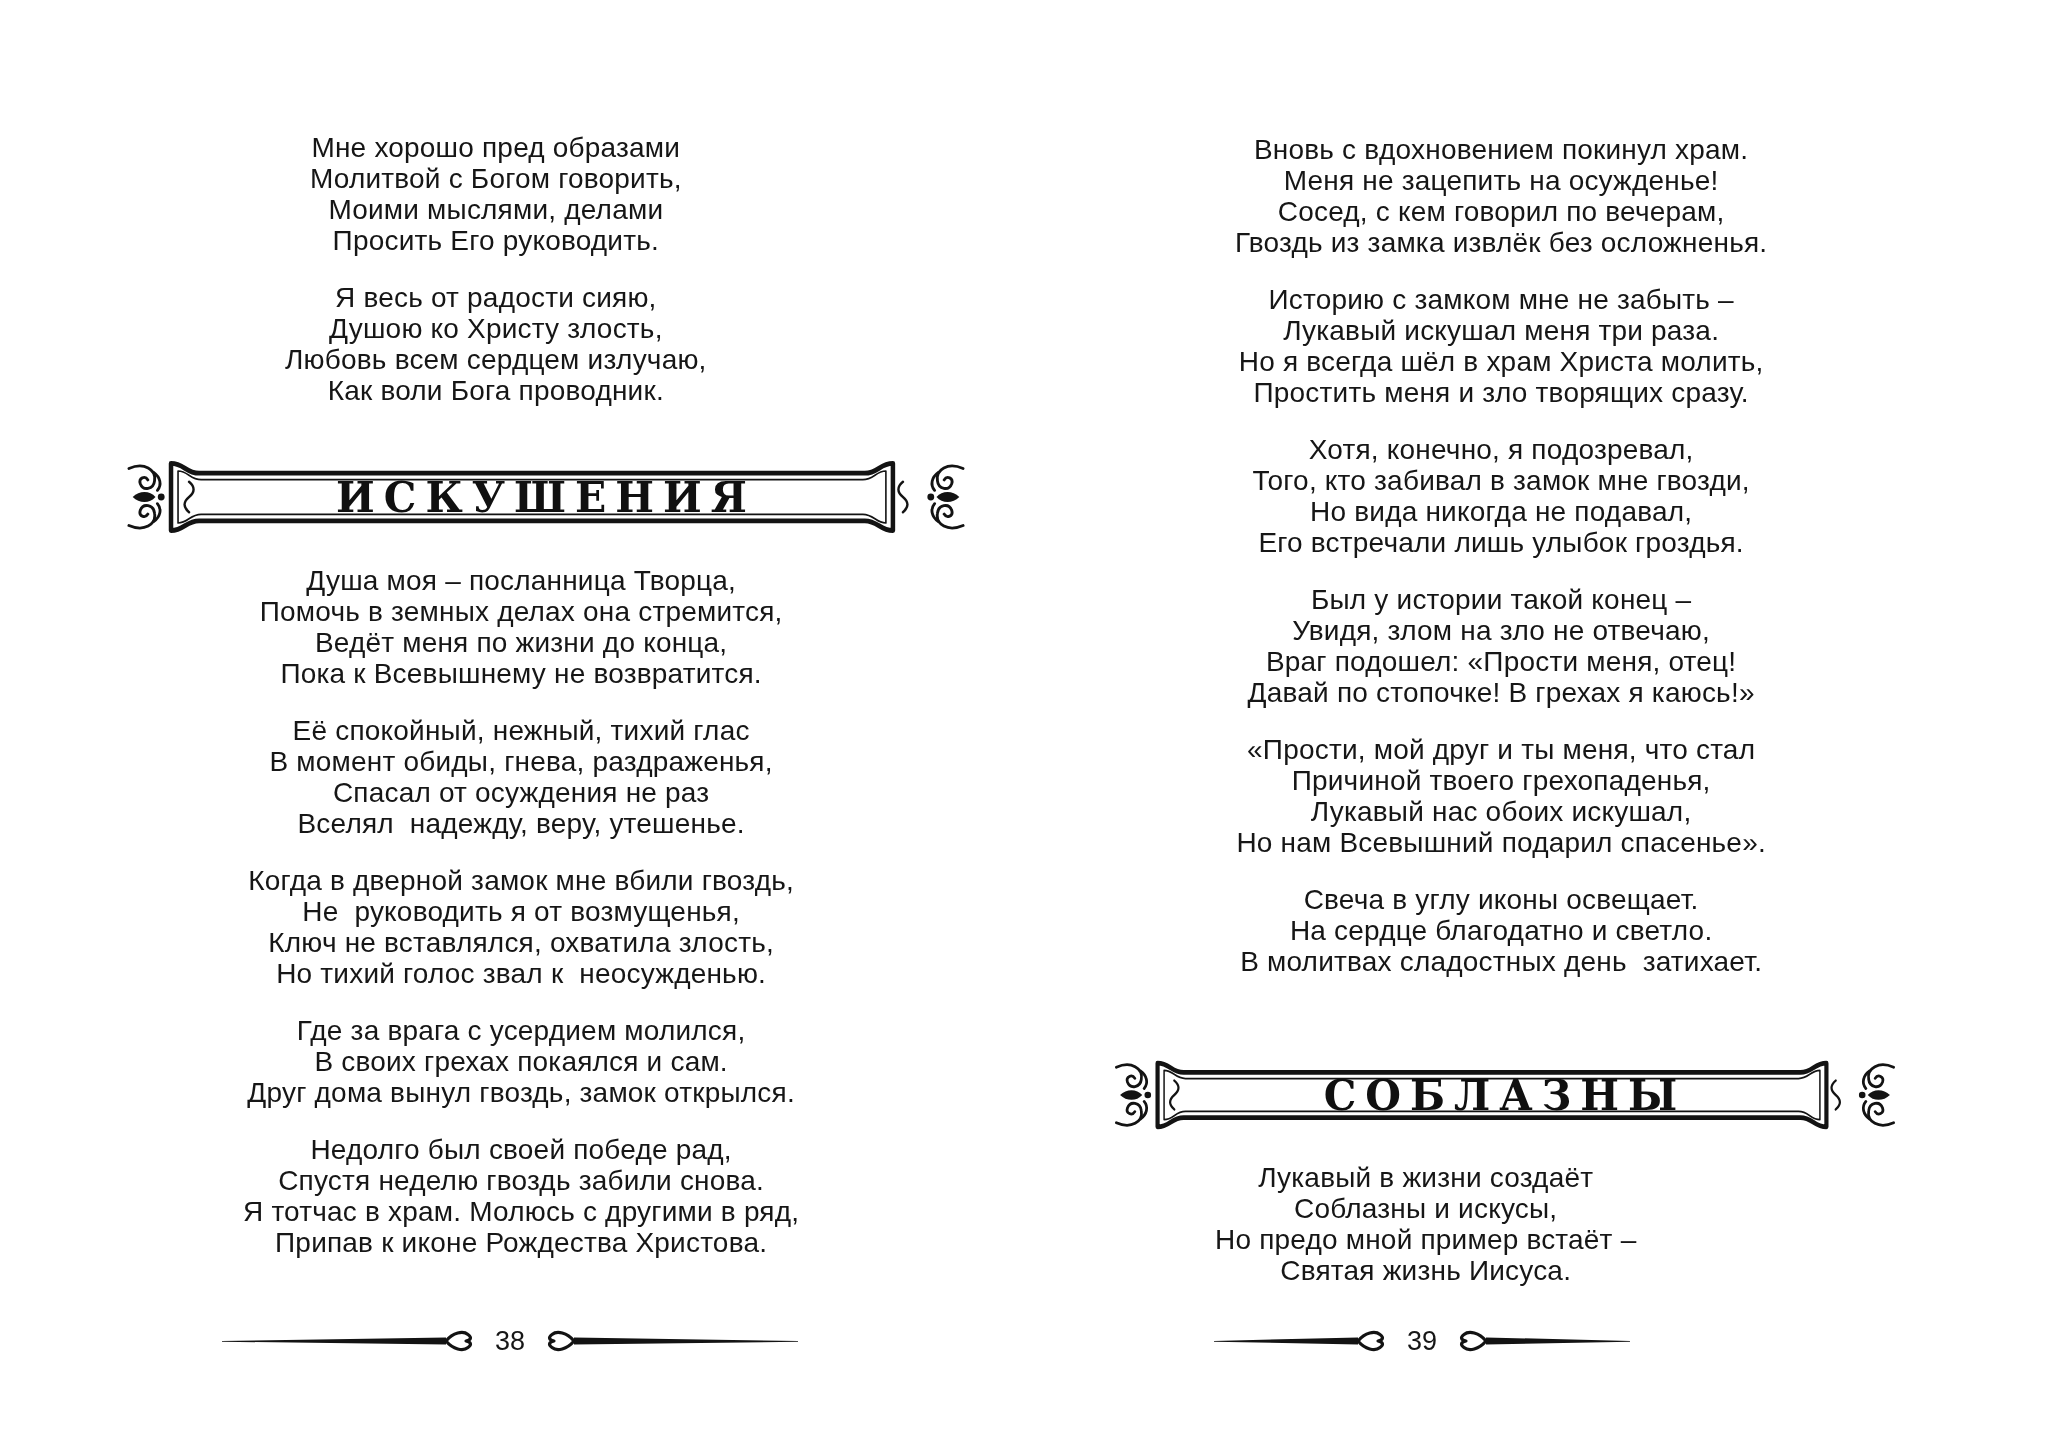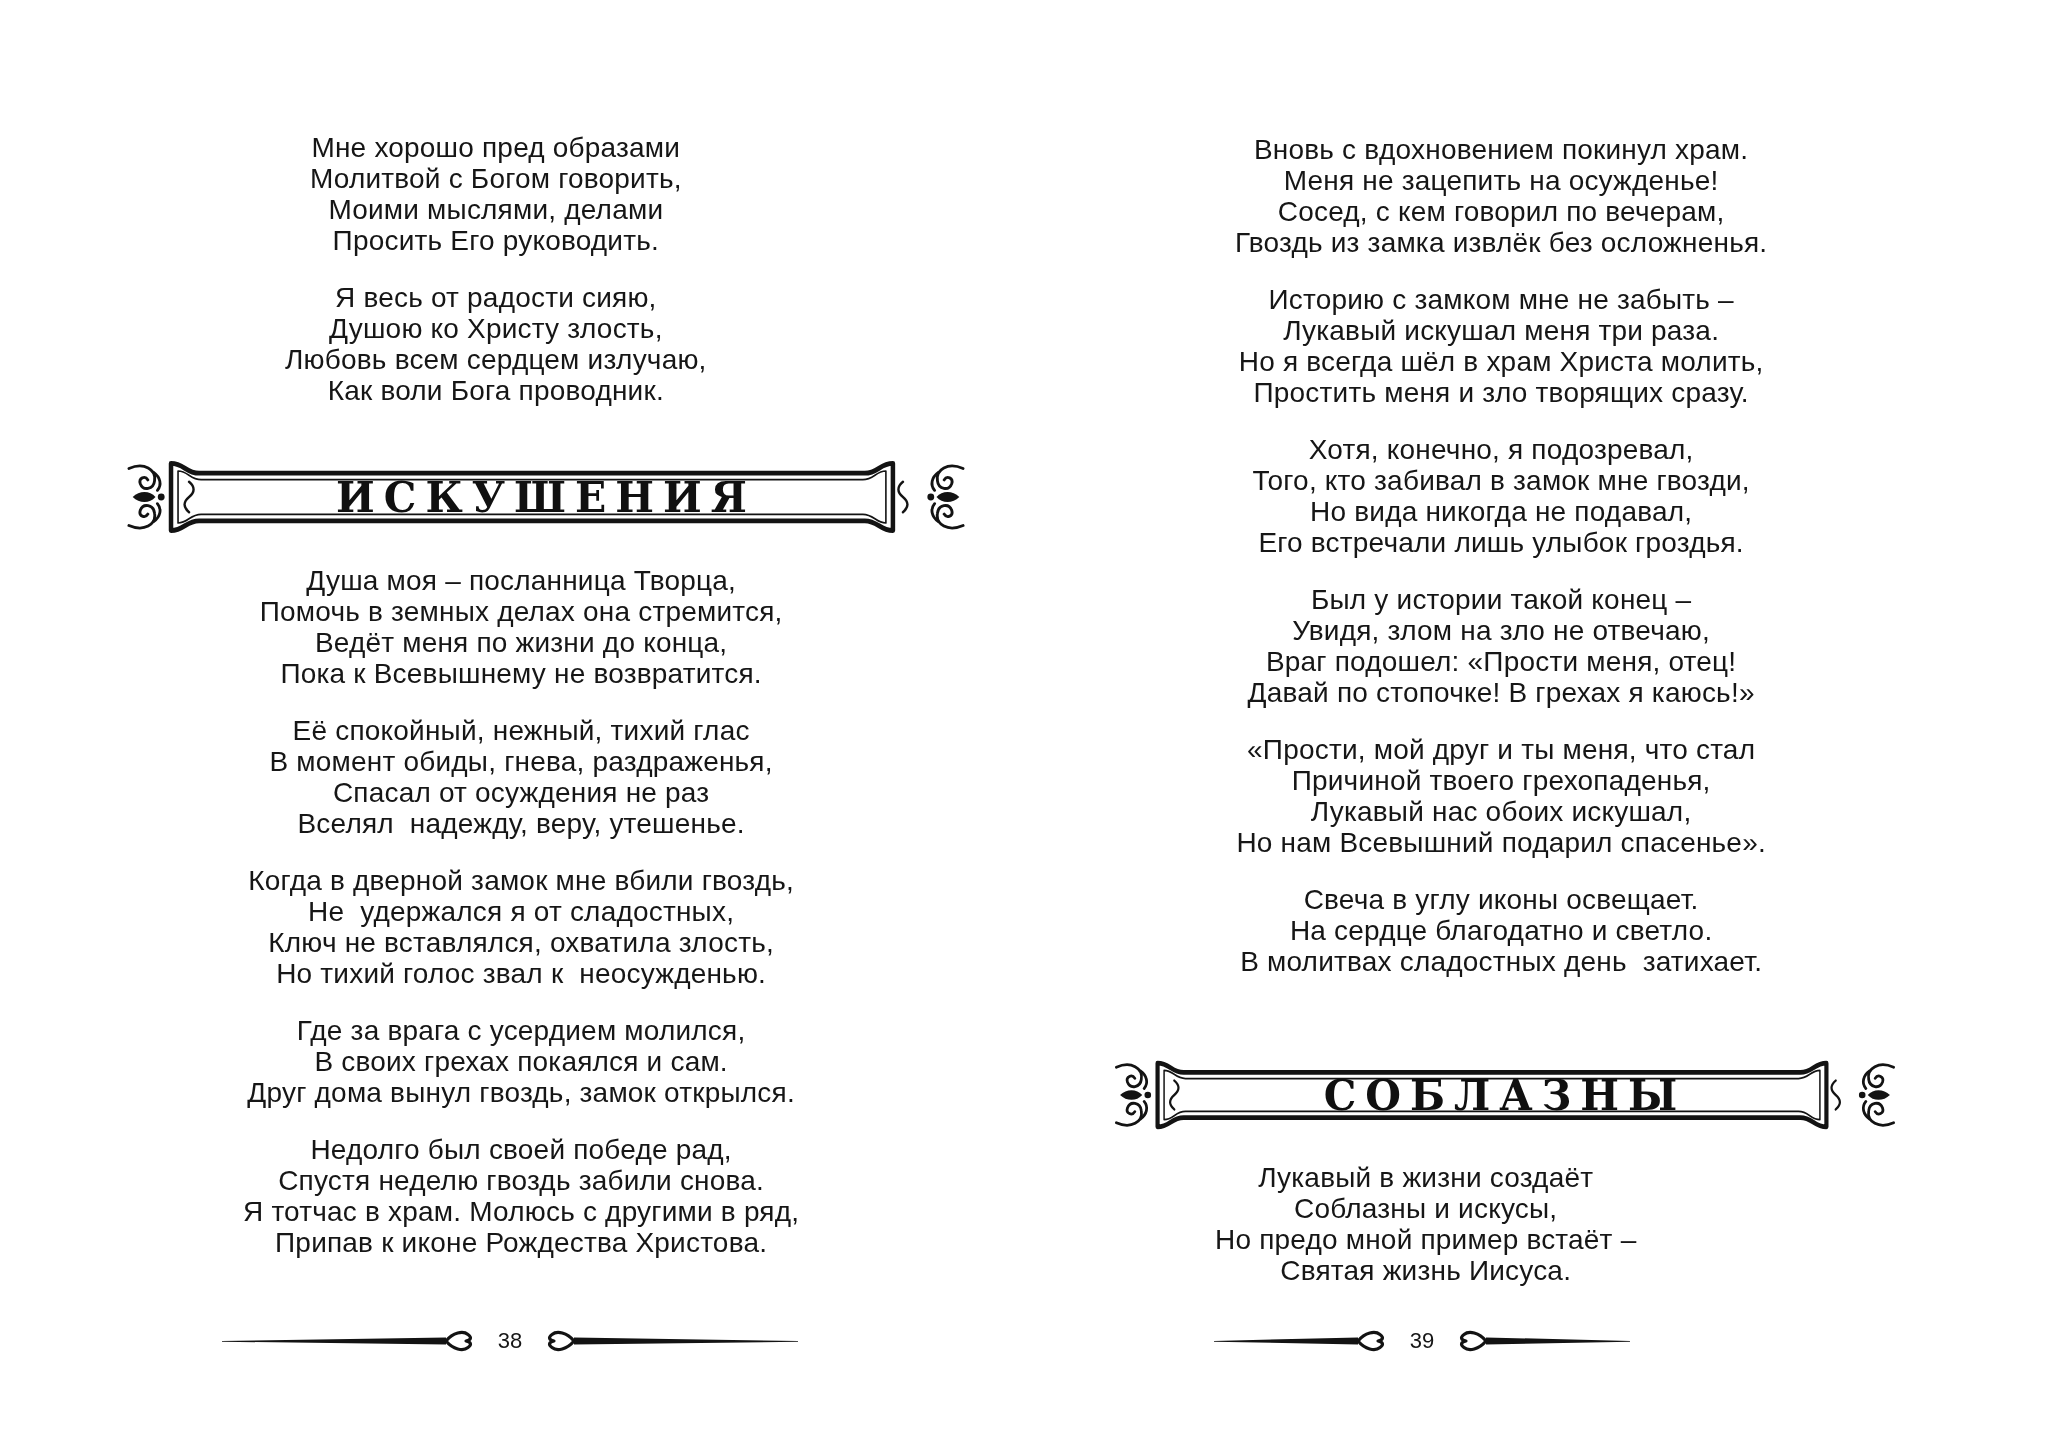--- a/index.html
+++ b/index.html
@@ -40,21 +40,21 @@
     transform: scaleY(1.04);
   }
 
   
   .footer { position: absolute; height: 34px; }
   .pos-left-footer  { left: 220px;  top: 1324px; width: 580px; }
   .pos-right-footer { left: 1212px; top: 1324px; width: 420px; }
   .footer svg { position: absolute; inset: 0; width: 100%; height: 100%; }
   .pagenum {
     position: absolute; left: 50%; top: 3px; transform: translateX(-50%);
-    font-size: 22px; line-height: 28px; color: #161616;
+    font-size: 27px; line-height: 28px; color: #161616;
     background: #fff; padding: 0 6px;
   }
 
   .ink { stroke: #131313; }
   .ink-fill { fill: #131313; }
 </style>
 </head>
 <body>
 
 <svg width="0" height="0" style="position:absolute">
@@ -122,21 +122,21 @@
           <div class="line">Пока к Всевышнему не возвратится.</div>
         </div>
         <div class="stanza">
           <div class="line">Её спокойный, нежный, тихий глас</div>
           <div class="line">В момент обиды, гнева, раздраженья,</div>
           <div class="line">Спасал от осуждения не раз</div>
           <div class="line">Вселял  надежду, веру, утешенье.</div>
         </div>
         <div class="stanza">
           <div class="line">Когда в дверной замок мне вбили гвоздь,</div>
-          <div class="line">Не  удержался я от сладостных,</div>
+          <div class="line">Не  руководить я от возмущенья,</div>
           <div class="line">Ключ не вставлялся, охватила злость,</div>
           <div class="line">Но тихий голос звал к  неосужденью.</div>
         </div>
         <div class="stanza">
           <div class="line">Где за врага с усердием молился,</div>
           <div class="line">В своих грехах покаялся и сам.</div>
           <div class="line">Друг дома вынул гвоздь, замок открылся.</div>
         </div>
         <div class="stanza">
           <div class="line">Недолго был своей победе рад,</div>

